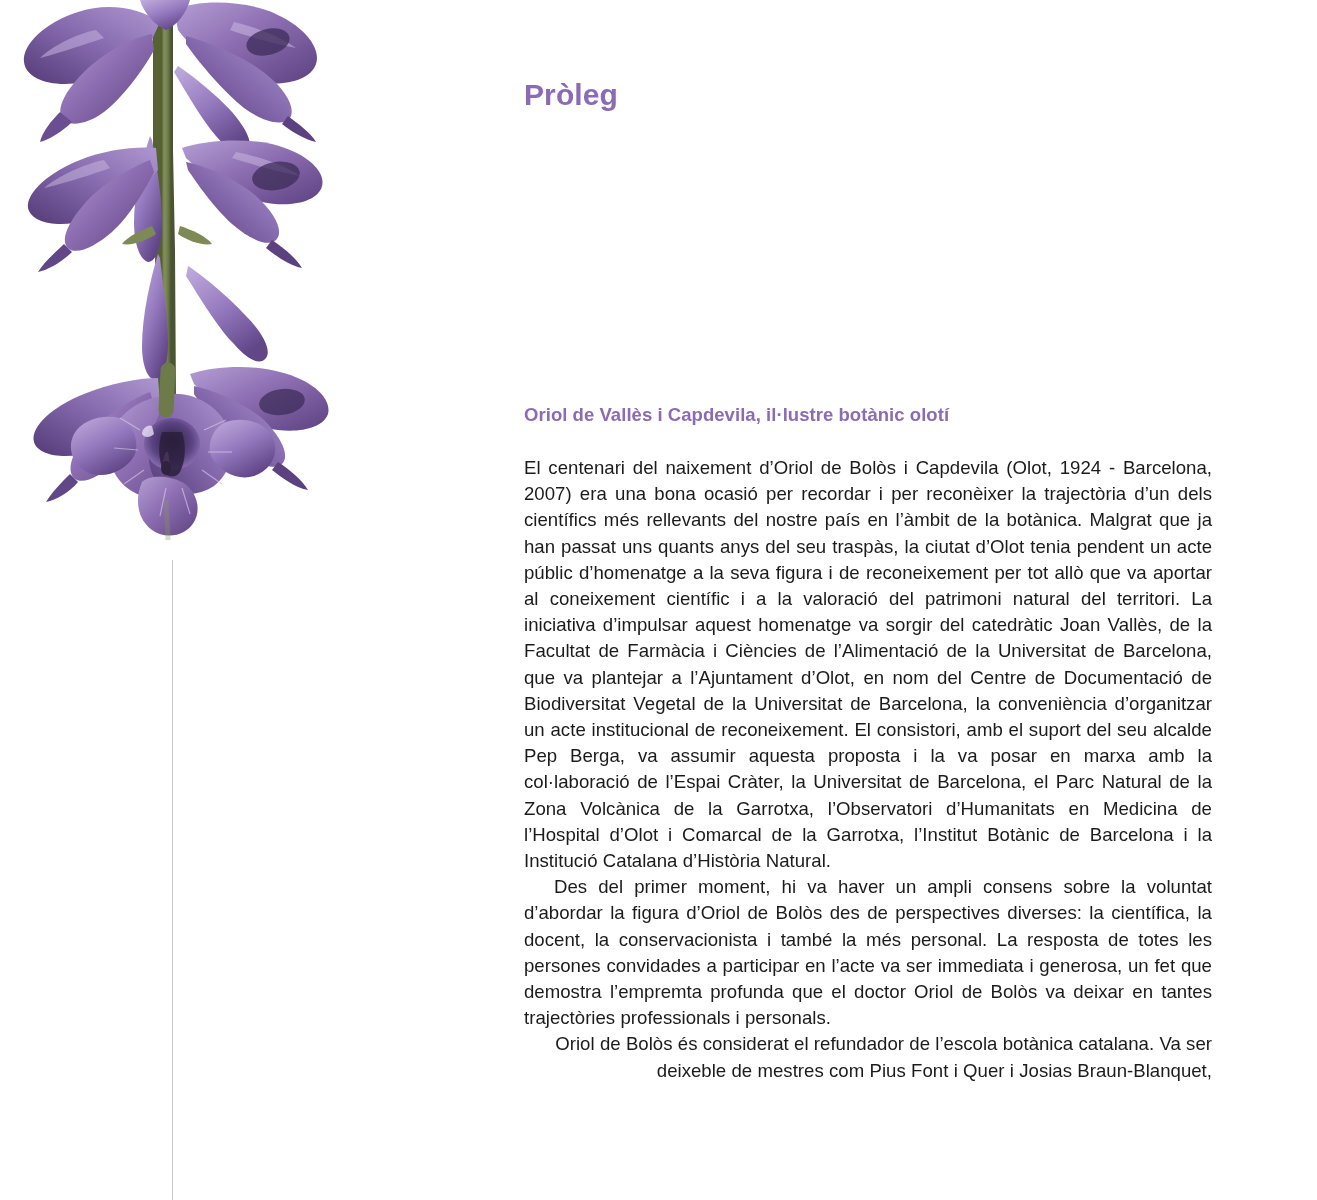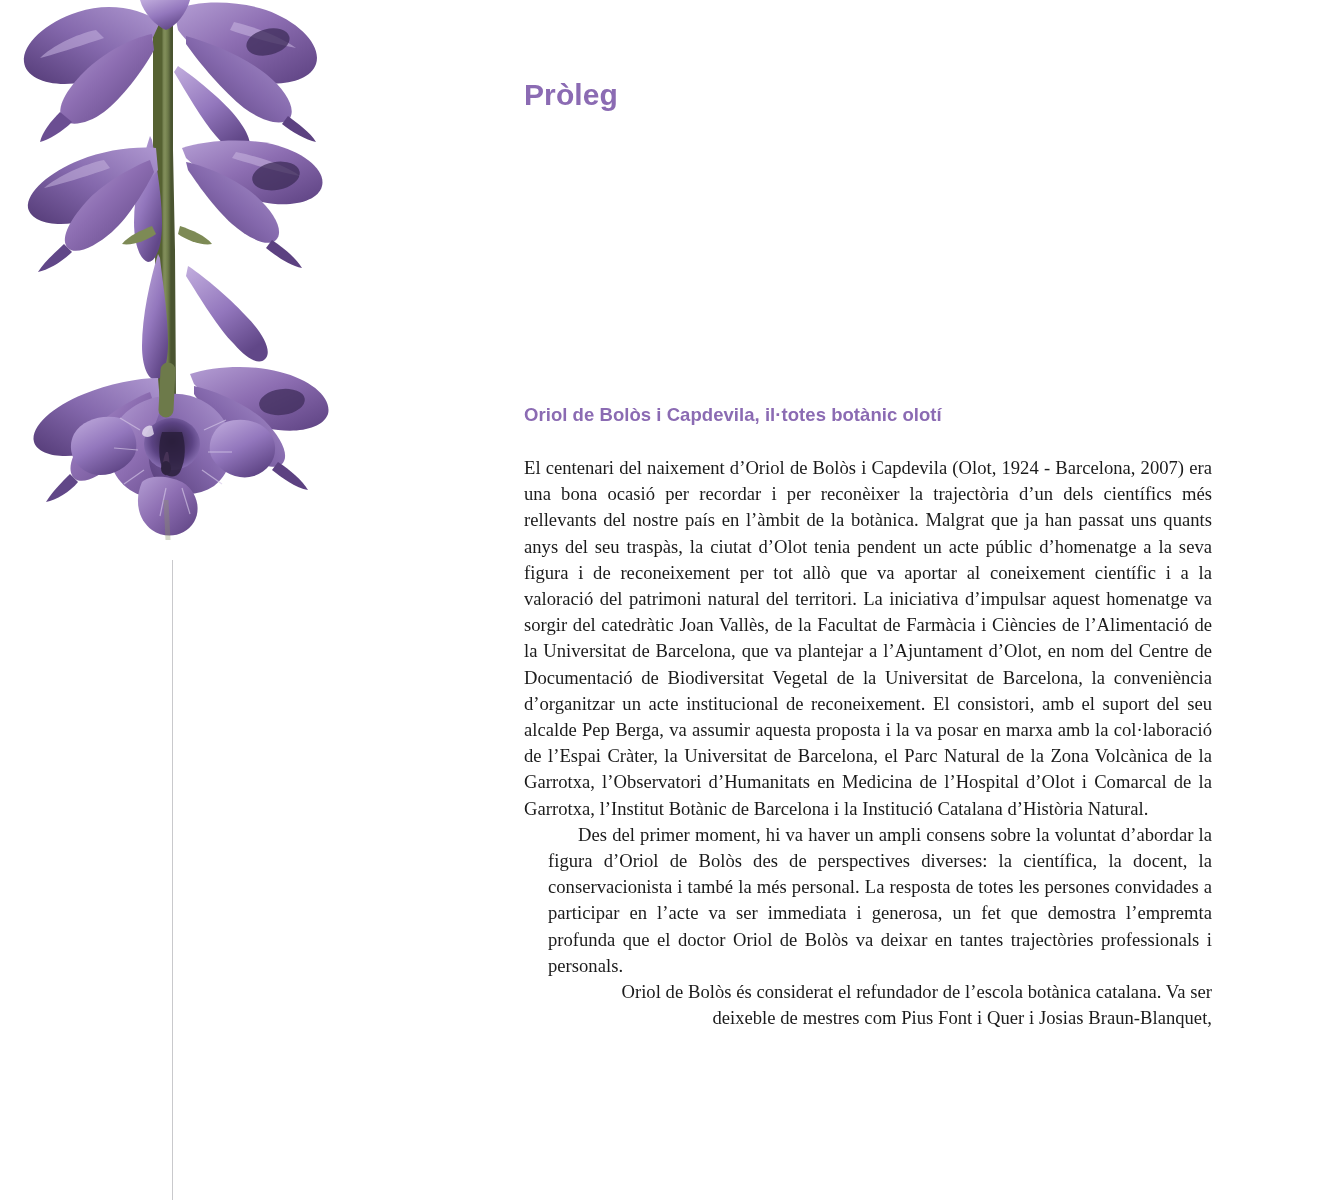--- a/index.html
+++ b/index.html
@@ -72,25 +72,23 @@
 
   .body-block p {
     margin: 0;
     font-size: 18.6px;
     line-height: 26.2px;
     color: #1b1b1b;
     text-align: justify;
     text-justify: inter-word;
     letter-spacing: 0.02px;
     word-spacing: 0.1px;
-    font-family: Liberation Serif, serif;
   }
   .body-block p.indent {
     text-indent: 30px;
-    margin-left: 24px;
   }
   .body-block p.last {
     text-align: right;
   }
 
   .folio {
     position: absolute;
     left: 1262px;
     top: 1088px;
     font-size: 21px;
@@ -205,21 +203,21 @@
         <ellipse cx="166" cy="468" rx="5" ry="7" fill="#2f2340"></ellipse>
       </g>
 
       <path d="M168 370 L166 410" stroke="#6d7a4a" stroke-width="15" fill="none" stroke-linecap="round"></path>
       <path d="M166 500 L168 540" stroke="#8a9464" stroke-width="5" fill="none" opacity="0.35"></path>
     </svg>
   </div>
 
   <h1 class="page-title">Pròleg</h1>
 
-  <h2 class="section-subtitle">Oriol de Bolòs i Capdevila, il·totes botànic olotí</h2>
+  <h2 class="section-subtitle">Oriol de Vallès i Capdevila, il·lustre botànic olotí</h2>
 
   <div class="body-block">
     <p class="para-1">El centenari del naixement d’Oriol de Bolòs i Capdevila (Olot, 1924 - Barcelona, 2007) era una bona ocasió per recordar i per reconèixer la trajectòria d’un dels científics més rellevants del nostre país en l’àmbit de la botànica. Malgrat que ja han passat uns quants anys del seu traspàs, la ciutat d’Olot tenia pendent un acte públic d’homenatge a la seva figura i de reconeixement per tot allò que va aportar al coneixement científic i a la valoració del patrimoni natural del territori. La iniciativa d’impulsar aquest homenatge va sorgir del catedràtic Joan Vallès, de la Facultat de Farmàcia i Ciències de l’Alimentació de la Universitat de Barcelona, que va plantejar a l’Ajuntament d’Olot, en nom del Centre de Documentació de Biodiversitat Vegetal de la Universitat de Barcelona, la conveniència d’organitzar un acte institucional de reconeixement. El consistori, amb el suport del seu alcalde Pep Berga, va assumir aquesta proposta i la va posar en marxa amb la col·laboració de l’Espai Cràter, la Universitat de Barcelona, el Parc Natural de la Zona Volcànica de la Garrotxa, l’Observatori d’Humanitats en Medicina de l’Hospital d’Olot i Comarcal de la Garrotxa, l’Institut Botànic de Barcelona i la Institució Catalana d’Història Natural.</p>
     <p class="indent para-2">Des del primer moment, hi va haver un ampli consens sobre la voluntat d’abordar la figura d’Oriol de Bolòs des de perspectives diverses: la científica, la docent, la conservacionista i també la més personal. La resposta de totes les persones convidades a participar en l’acte va ser immediata i generosa, un fet que demostra l’empremta profunda que el doctor Oriol de Bolòs va deixar en tantes trajectòries professionals i personals.</p>
     <p class="indent last para-3">Oriol de Bolòs és considerat el refundador de l’escola botànica catalana. Va ser deixeble de mestres com Pius Font i Quer i Josias Braun-Blanquet,</p>
   </div>
 
   <div class="folio">5</div>
 
 </div>

